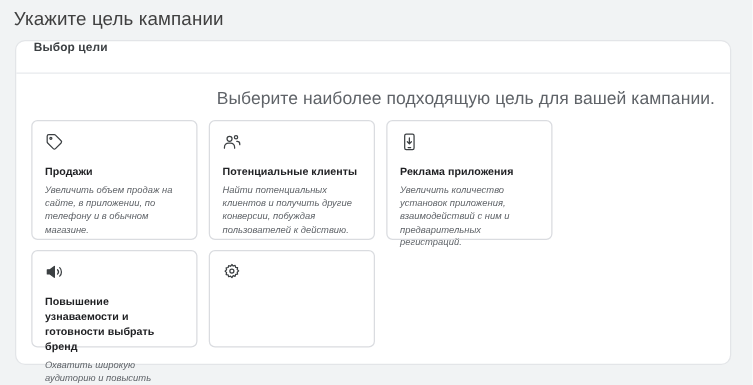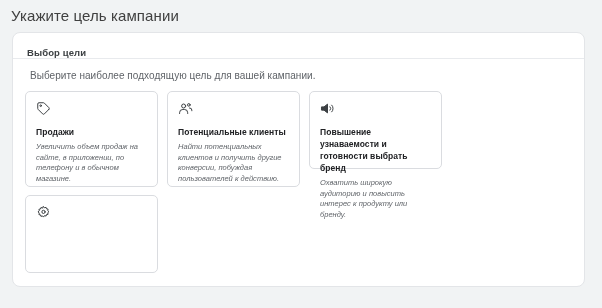--- a/index.html
+++ b/index.html
@@ -31,40 +31,41 @@
     width: 573px;
     background: #ffffff;
     border: 1px solid #e3e5e8;
     border-radius: 8px;
     box-sizing: border-box;
   }
 
   .panel-header {
     height: 25px;
     display: flex;
-    align-items: flex-end;
+    align-items: flex-start;
     padding: 0 14px;
     border-bottom: 1px solid #e8eaed;
   }
   .panel-header-title {
     font-size: 9.5px;
     font-weight: bold;
     color: #3c4043;
     letter-spacing: 0.1px;
   }
 
   .panel-body {
     padding: 9px 12px 13px 12px;
   }
 
   .panel-subtitle {
-    font-size: 10px;
+    font-size: 14px;
     color: #5f6368;
     margin: 2px 0 10px 5px;
     letter-spacing: 0.05px;
+    text-align: right;
   }
 
   .card-grid {
     display: flex;
     flex-wrap: wrap;
     gap: 8px 9px;
   }
 
   .goal-card {
     width: 133px;
@@ -139,20 +140,31 @@
             <path d="M2.5 20v-1.2A5.3 5.3 0 0 1 7.8 13.5h2.4a5.3 5.3 0 0 1 5.3 5.3V20"></path>
             <circle cx="17.3" cy="6.2" r="2.1"></circle>
             <path d="M18.2 11.3h.6a3.3 3.3 0 0 1 3.3 3.3v1"></path>
           </svg>
         </span>
         <div class="card-title">Потенциальные клиенты</div>
         <div class="card-desc">Найти потенциальных клиентов и получить другие конверсии, побуждая пользователей к действию.</div>
       </div>
 
 
+      <div class="goal-card row1">
+        <span class="card-icon">
+          <svg viewBox="0 0 24 24" fill="none" stroke="currentColor" stroke-width="1.6" stroke-linecap="round" stroke-linejoin="round">
+            <rect x="6" y="2.2" width="12" height="19.6" rx="2"></rect>
+            <path d="M12 7v7.2M9.4 11.8 12 14.4l2.6-2.6"></path>
+            <path d="M10.4 19.3h3.2"></path>
+          </svg>
+        </span>
+        <div class="card-title">Реклама приложения</div>
+        <div class="card-desc">Увеличить количество установок приложения, взаимодействий с ним и предварительных регистраций.</div>
+      </div>
 
       <div class="goal-card row2">
         <span class="card-icon">
           <svg viewBox="0 0 24 24" fill="none" stroke="currentColor" stroke-width="1.6" stroke-linecap="round" stroke-linejoin="round">
             <path d="M3 9.4h3.4L12 5v14l-5.6-4.4H3z" fill="currentColor" stroke="none"></path>
             <path d="M3 9.4h3.4L12 5v14l-5.6-4.4H3z"></path>
             <path d="M16 9.2a4 4 0 0 1 0 5.6"></path>
             <path d="M18.8 6.6a7.6 7.6 0 0 1 0 10.8"></path>
           </svg>
         </span>

